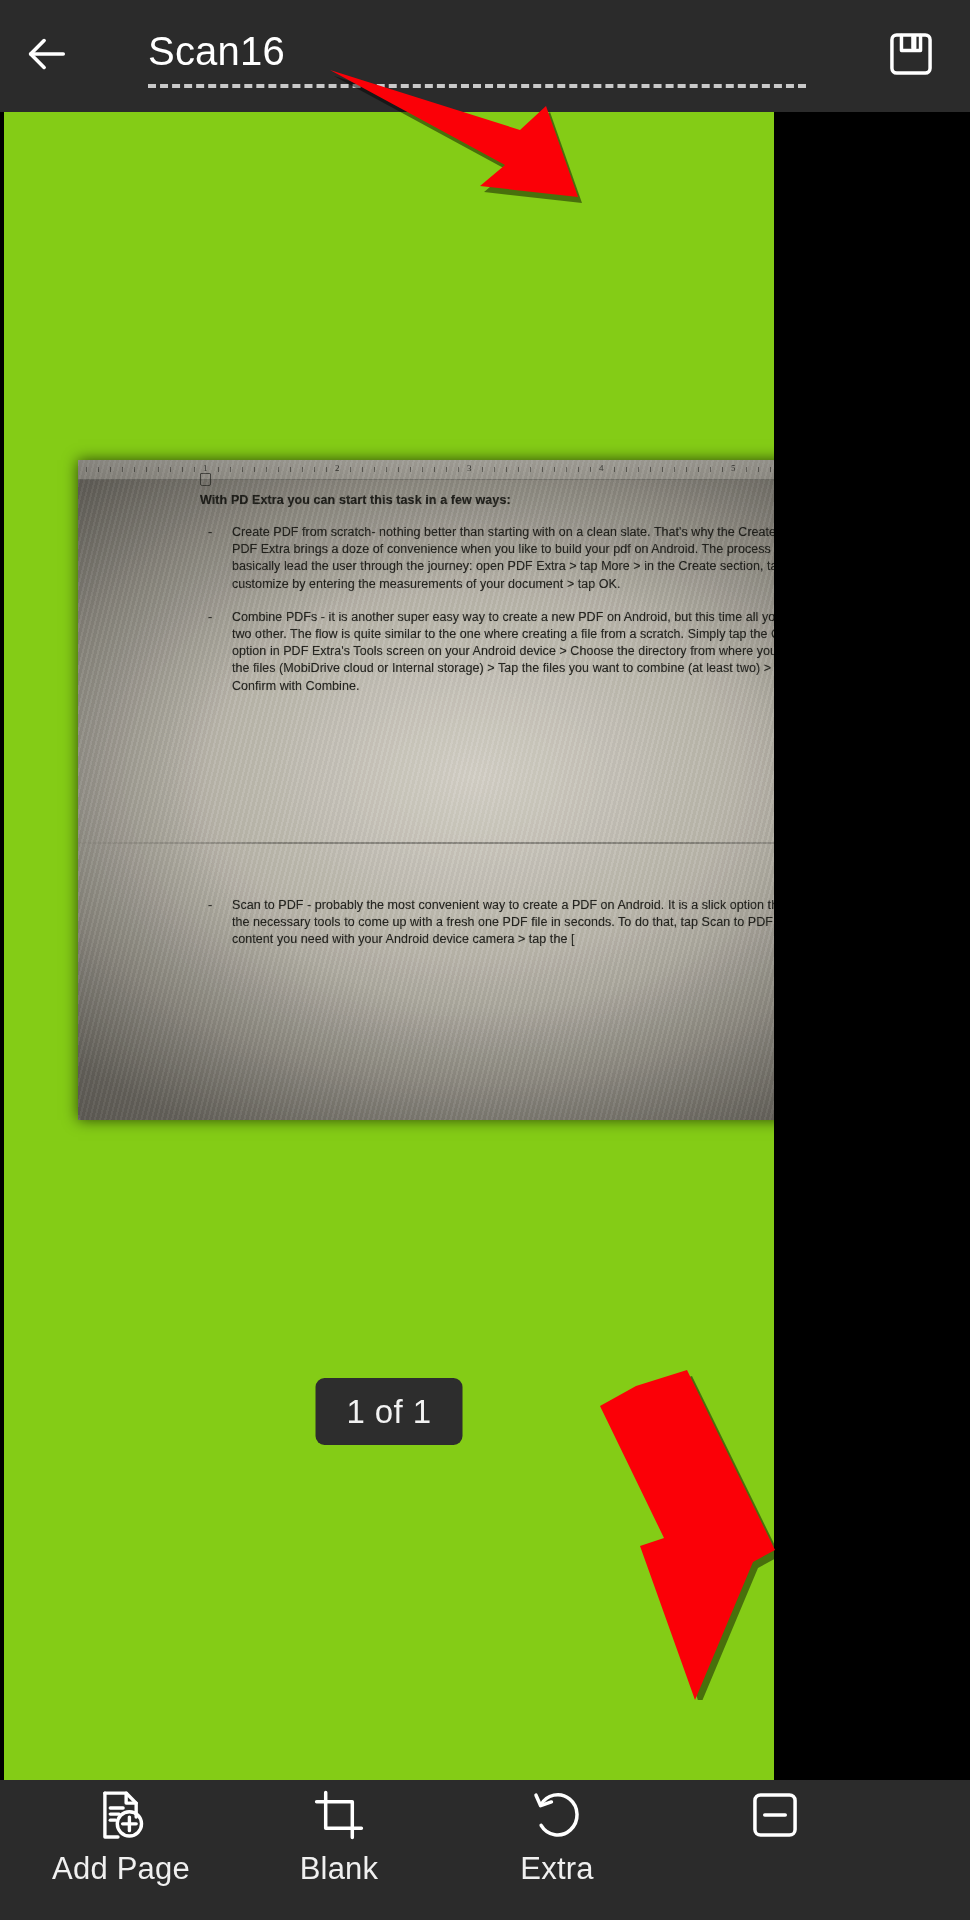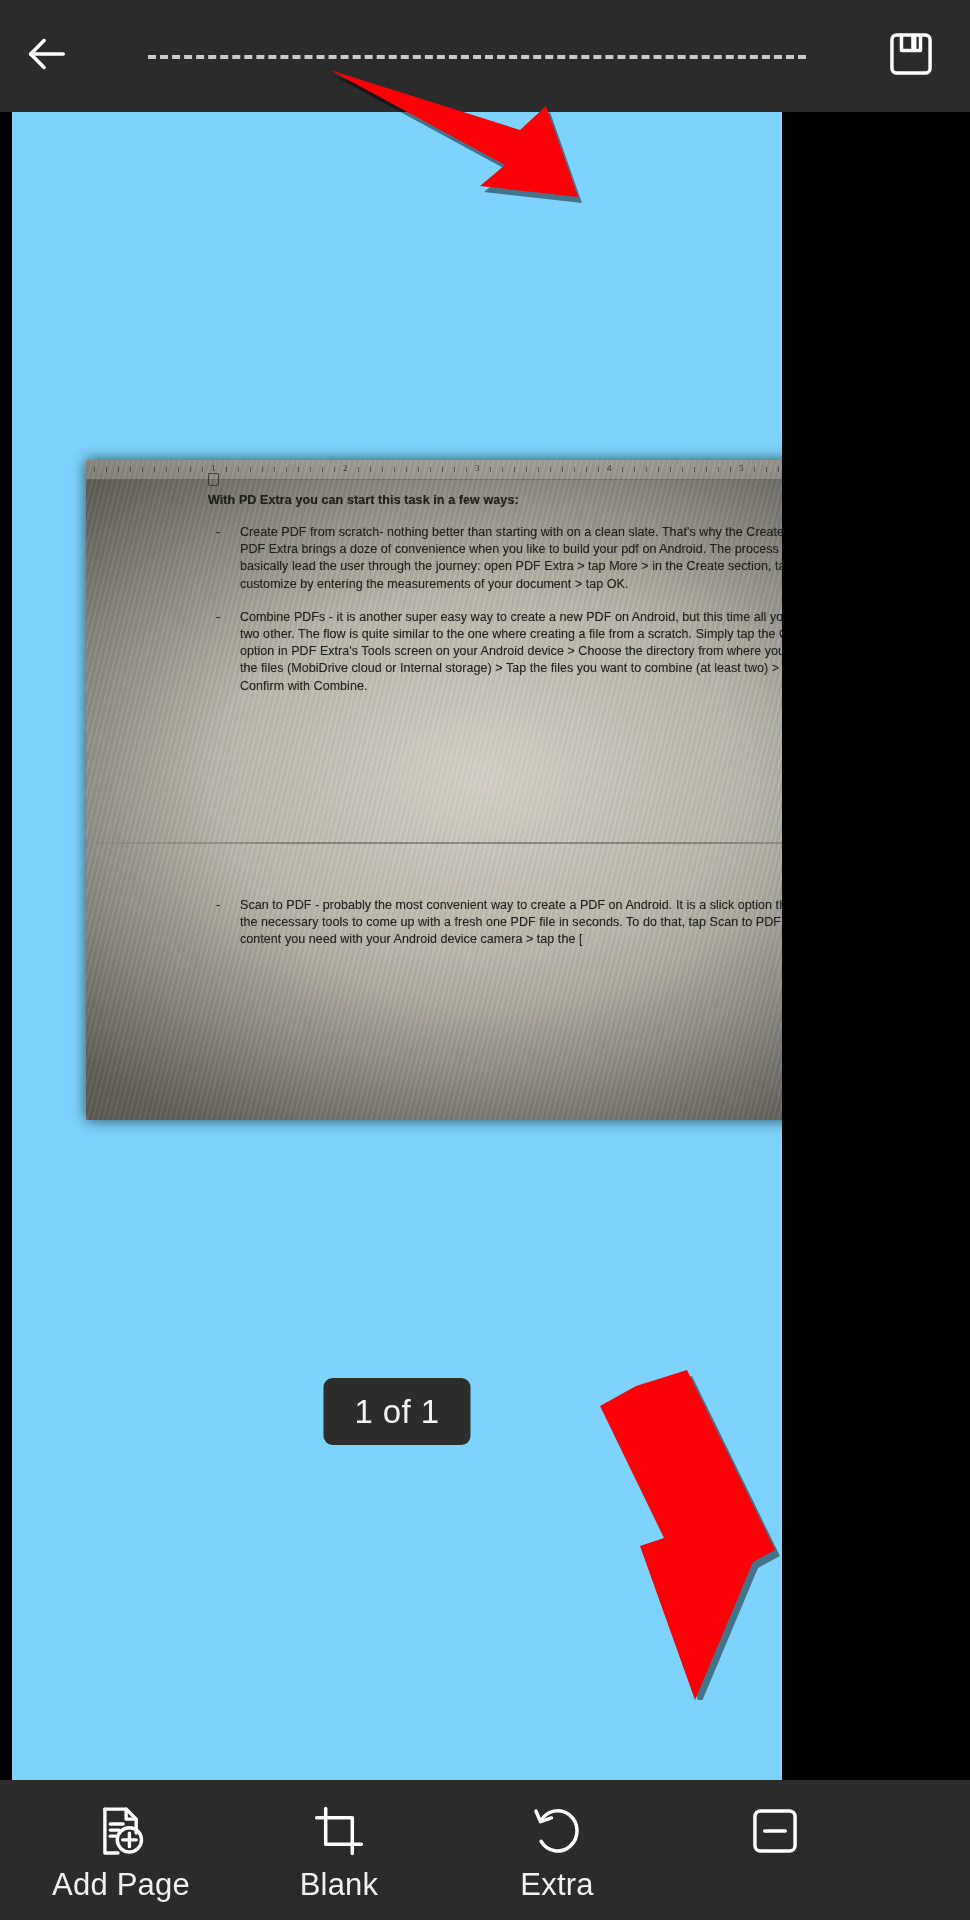--- a/index.html
+++ b/index.html
@@ -51,23 +51,23 @@
   #save-button{
     width:118px; height:112px;
     display:flex; align-items:center; justify-content:center;
     cursor:pointer;
   }
   #save-button svg{ width:52px; height:52px; }
 
   
   #preview-area{
     position:absolute;
-    top:112px; left:12px;
+    top:112px; left:4px;
     width:770px; height:1668px;
-    background:#7dd3fc;
+    background:#84cc16;
     overflow:hidden;
   }
 
   
   #scanned-page{
     position:absolute;
     left:74px; top:348px;
     width:824px; height:660px;
     background:
       linear-gradient(115deg, rgba(255,255,255,0.10) 0 2px, rgba(0,0,0,0.08) 2px 5px),
@@ -178,21 +178,21 @@
     align-items:flex-start;
     padding-left:12px;
     z-index:5;
   }
   .tool-item{
     width:218px;
     height:140px;
     flex:0 0 218px;
     display:flex; flex-direction:column;
     align-items:center; justify-content:flex-start;
-    padding-top:20px;
+    padding-top:4px;
     cursor:pointer;
   }
   .tool-icon{
     height:62px;
     display:flex; align-items:center; justify-content:center;
   }
   .tool-icon svg{ width:56px; height:56px; }
   .tool-label{
     margin-top:6px;
     color:#f0f0f0;
@@ -219,20 +219,21 @@
   <div id="back-button">
     <span>
       <svg viewBox="0 0 24 24" fill="none" stroke="#ffffff" stroke-width="1.9" stroke-linecap="round" stroke-linejoin="round">
         <line x1="21" y1="12" x2="4" y2="12"></line>
         <polyline points="11,5 4,12 11,19"></polyline>
       </svg>
     </span>
   </div>
 
   <div id="title-field-wrap">
+    <div id="doc-title" title="Document name">Scan16</div>
     <div id="title-underline"></div>
   </div>
 
   <div id="save-button">
     <span>
       <svg viewBox="0 0 24 24" fill="none" stroke="#ffffff" stroke-width="1.6" stroke-linecap="round" stroke-linejoin="round">
         <rect x="3.2" y="3.2" width="17.6" height="17.6" rx="2.2"></rect>
         <path d="M7.6 3.4 L7.6 10.4 L16.4 10.4 L16.4 3.4"></path>
         <line x1="13.3" y1="4.3" x2="13.3" y2="9.1" stroke-width="2.4"></line>
       </svg>

